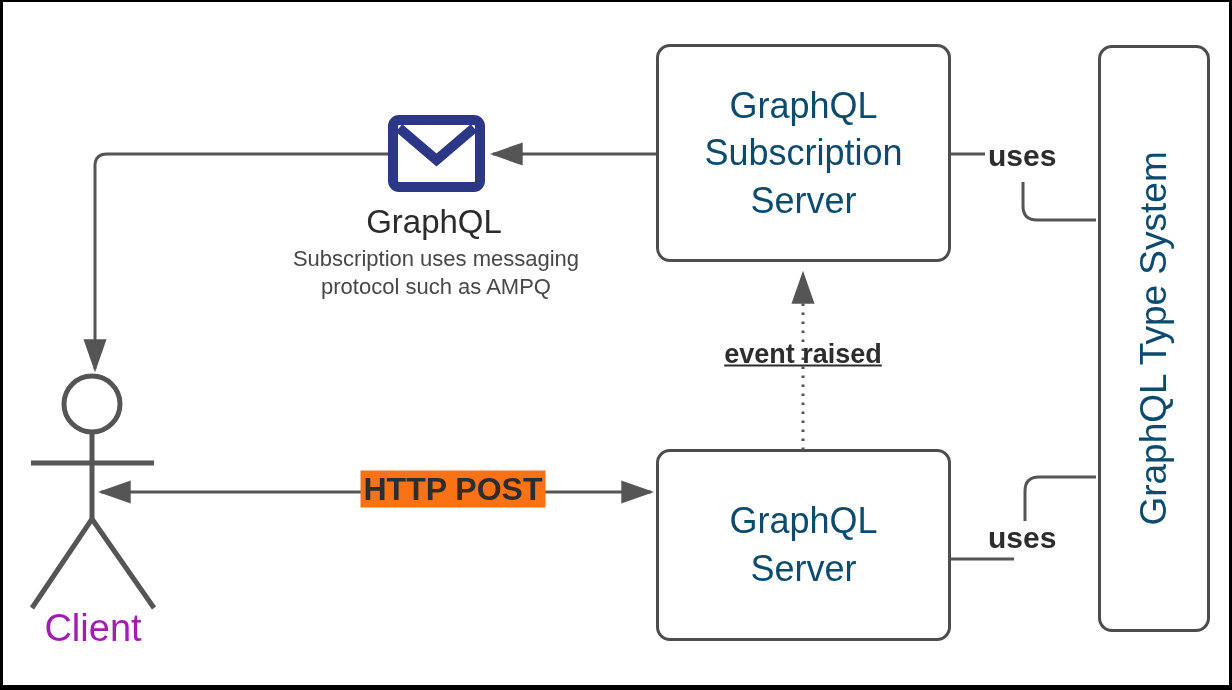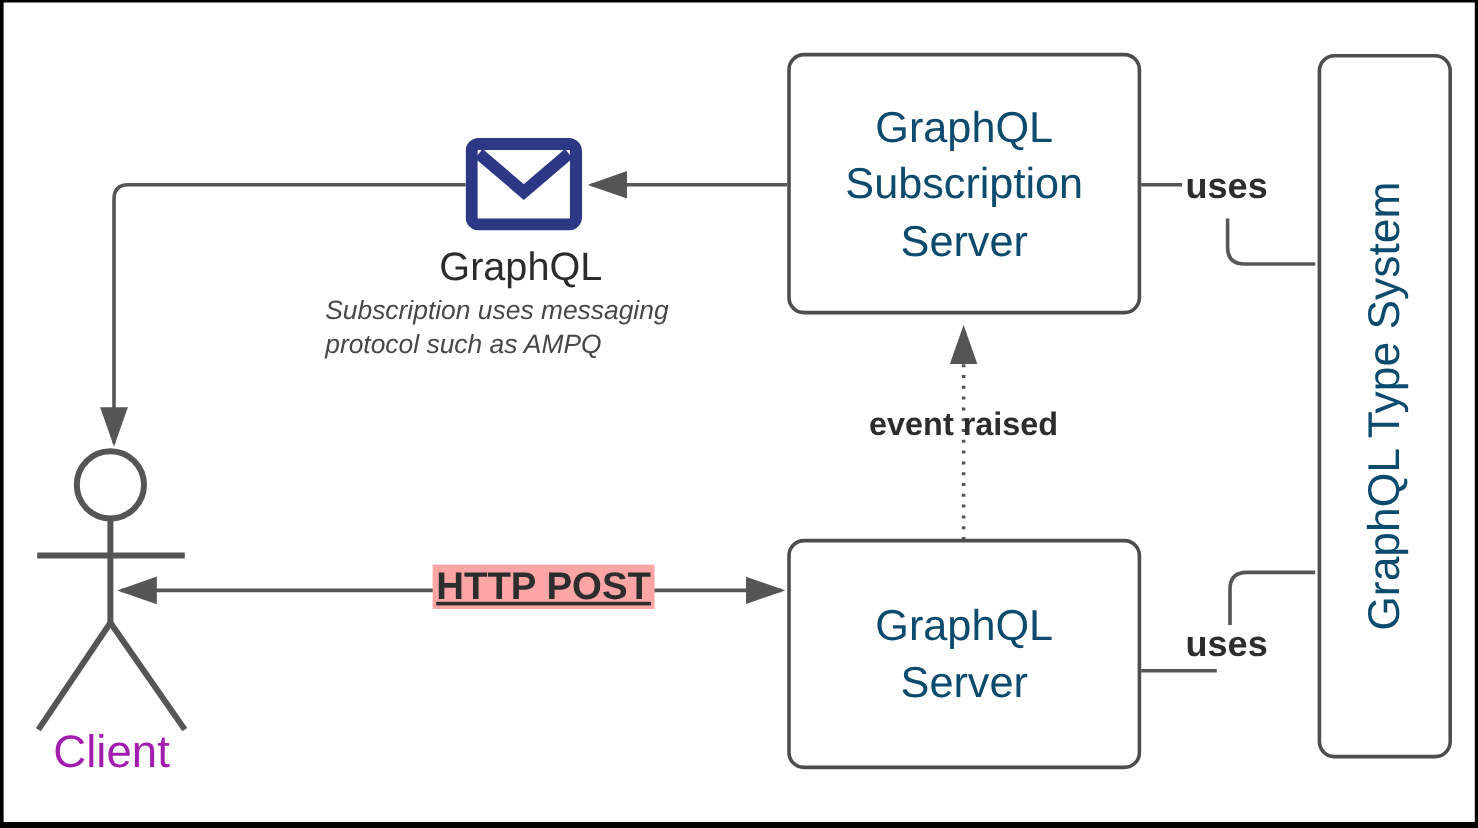--- a/index.html
+++ b/index.html
@@ -34,28 +34,28 @@
   .node-srv .lbl{width:180px;}
   .vlabel{transform:rotate(-90deg);white-space:nowrap;font-size:37px;}
   .envelope{position:absolute;left:385px;top:113px;width:97px;height:77px;}
   .flabel{position:absolute;color:#2e2e2e;}
   .message-label{
     left:431px;top:220px;transform:translate(-50%,-50%);
     font-size:33px;color:#2b2b2b;white-space:nowrap;
   }
   .message-note{
     left:433px;top:243px;transform:translateX(-50%);
-    width:330px;
-    font-size:22px;line-height:1.25;color:#474747;font-style:italic;
+    width:330px;text-align:center;
+    font-size:22px;line-height:1.25;color:#474747;
   }
   .edge-label{position:absolute;font-weight:bold;color:#2d2d2d;white-space:nowrap;}
   .uses-top{left:983px;top:154px;transform:translateY(-50%);font-size:30px;background:#fff;padding:0 2px;}
   .uses-bottom{left:983px;top:536px;transform:translateY(-50%);font-size:30px;background:#fff;padding:0 2px;}
-  .http-post{left:450px;top:487px;transform:translate(-50%,-50%);font-size:32px;background:#fca5a5;padding:0 3px;text-decoration:underline;}
-  .event-raised{left:800px;top:352px;transform:translate(-50%,-50%);font-size:27px;}
+  .http-post{left:450px;top:487px;transform:translate(-50%,-50%);font-size:32px;background:#f97316;padding:0 3px;}
+  .event-raised{left:800px;top:352px;transform:translate(-50%,-50%);font-size:27px;text-decoration:underline;}
   .client-label{
     position:absolute;left:90px;top:626px;transform:translate(-50%,-50%);
     font-size:38px;color:#a21caf;white-space:nowrap;
   }
 </style>
 </head>
 <body>
 
 <div class="frame">
 

